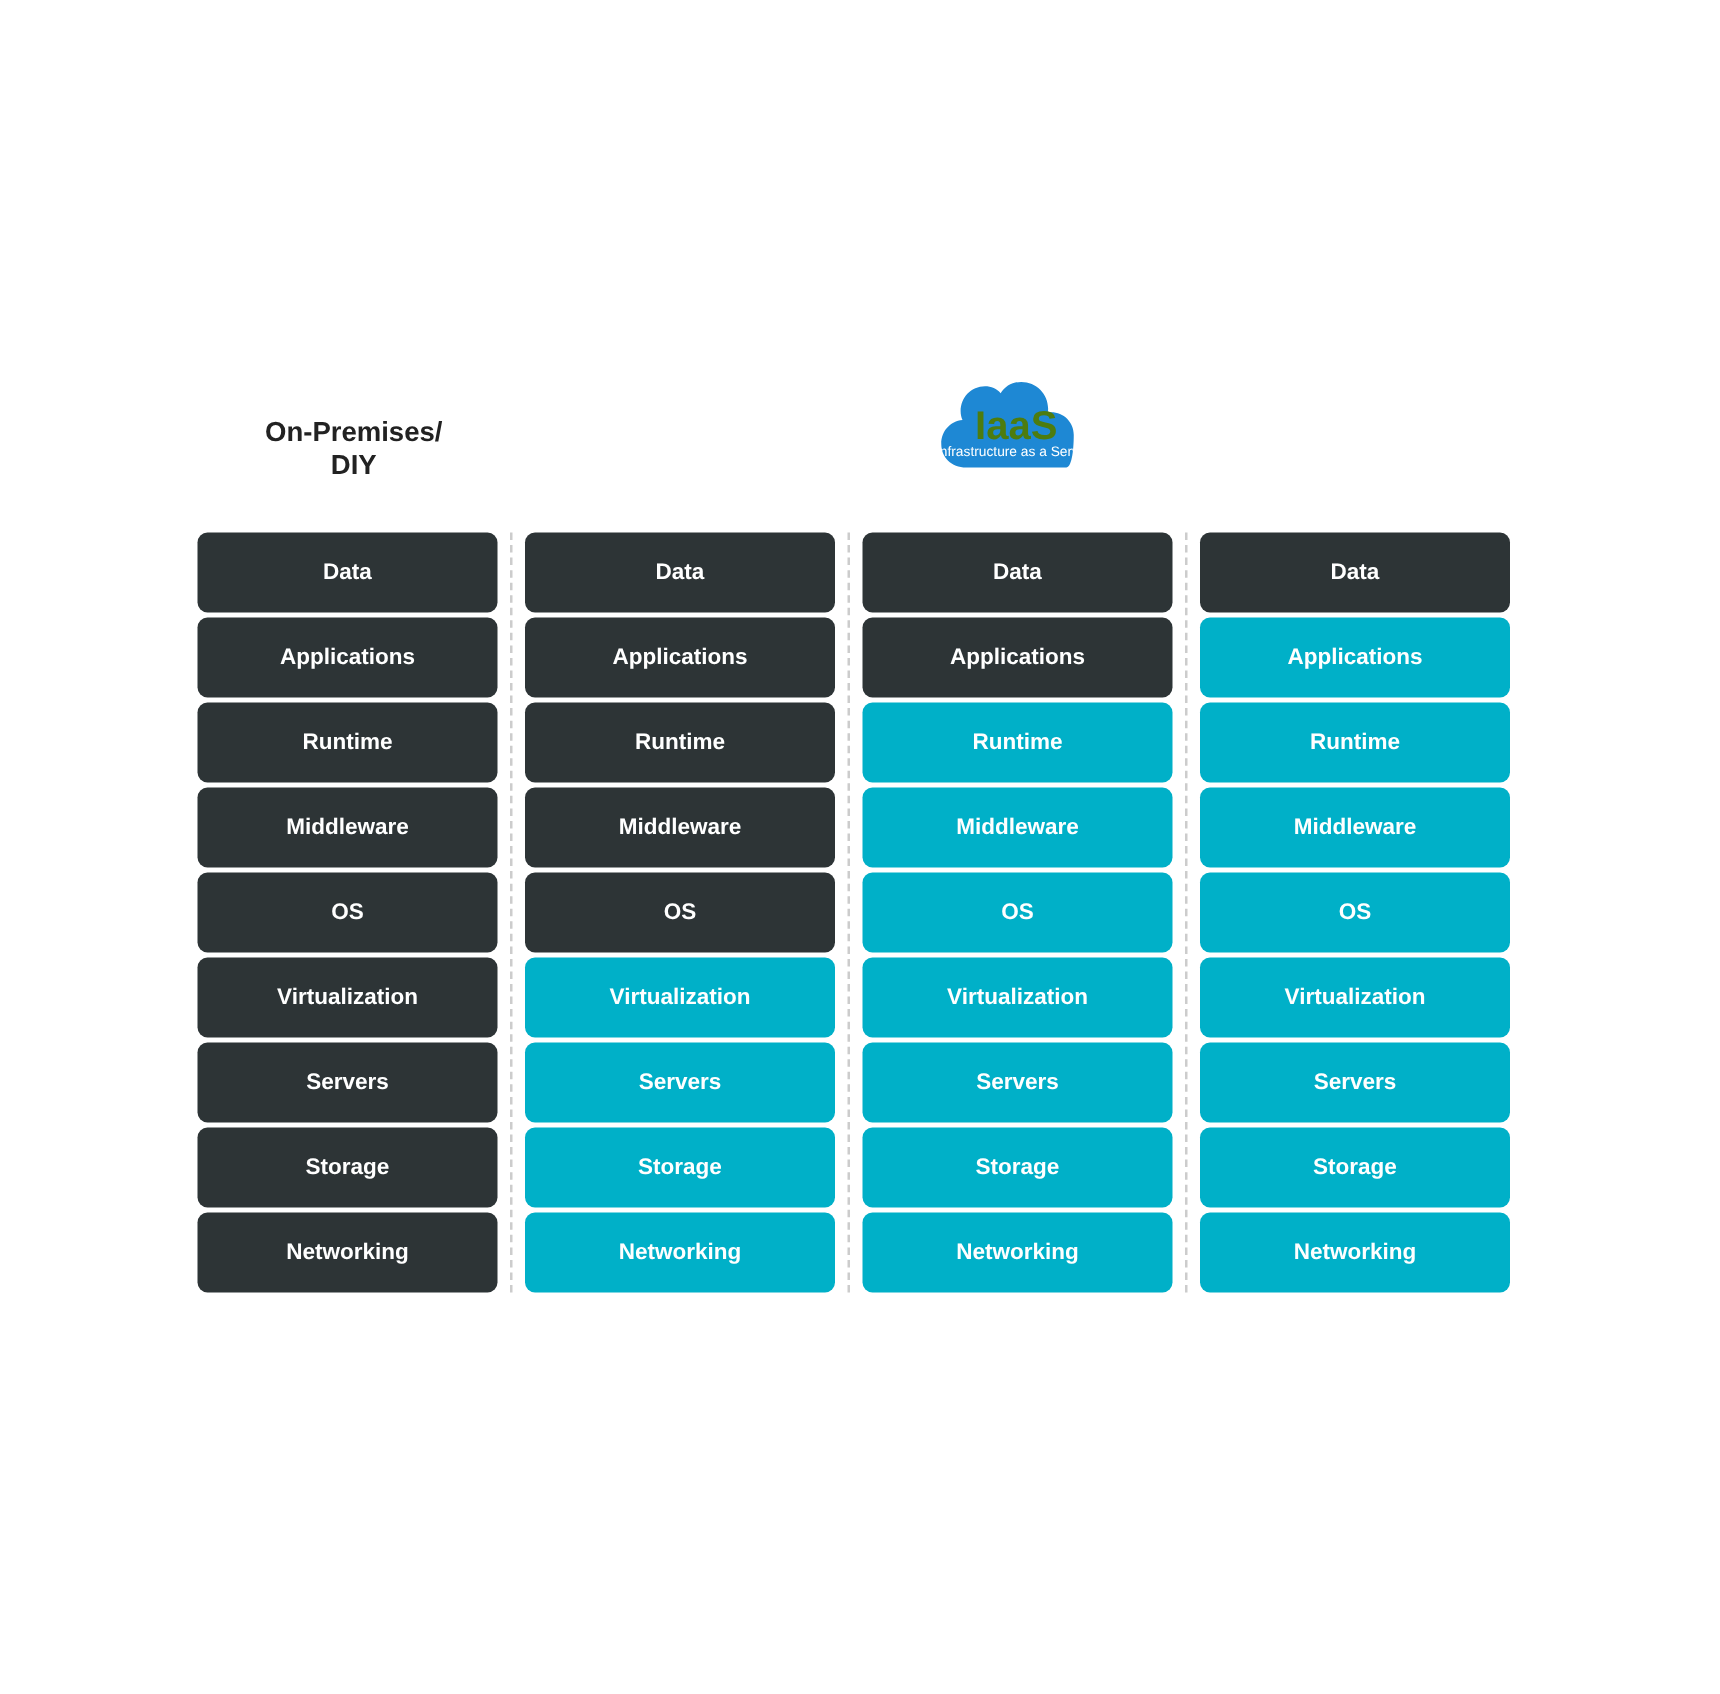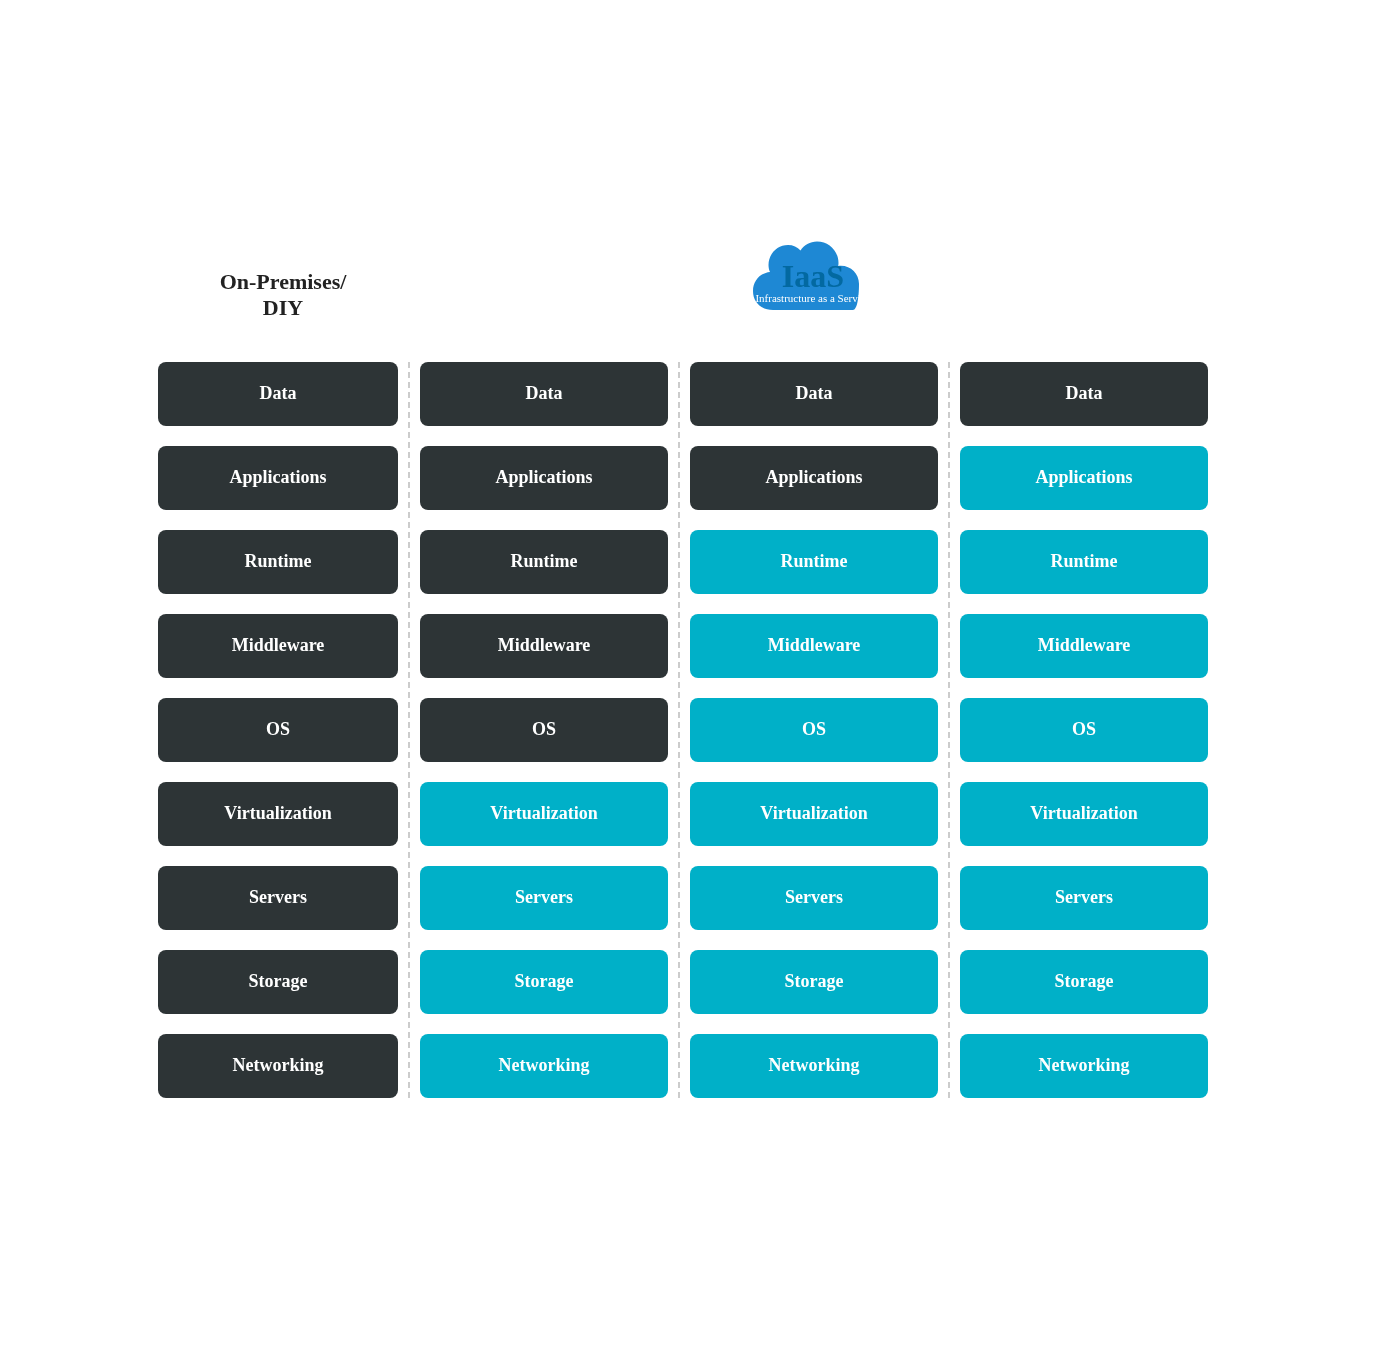--- a/index.html
+++ b/index.html
@@ -11,21 +11,20 @@
       align-items: center;
       min-height: 1355px;
       width: 1376px;
     }
     .diagram {
       display: flex;
       flex-direction: column;
       align-items: center;
       width: 1100px;
       padding: 40px 20px 60px;
-      font-family: Liberation Serif, serif;
     }
     .header-row {
       display: flex;
       width: 100%;
       align-items: flex-end;
       margin-bottom: 30px;
     }
     .col-header {
       display: flex;
       flex-direction: column;
@@ -70,40 +69,40 @@
       height: 100%;
     }
     .cloud-text {
       position: relative;
       z-index: 1;
       text-align: center;
     }
     .cloud-title {
       font-size: 32px;
       font-weight: 900;
-      color: #0369a1;
+      color: #4d7c0f;
       line-height: 1;
     }
     .cloud-subtitle {
       font-size: 11px;
       color: #fff;
       font-weight: 400;
       line-height: 1.2;
       text-align: center;
     }
     
     .grid-rows {
       display: flex;
       width: 100%;
       gap: 0;
     }
     .grid-col {
       display: flex;
       flex-direction: column;
-      gap: 20px;
+      gap: 4px;
     }
     .grid-col-on-prem {
       width: 250px;
       flex-shrink: 0;
       padding-right: 10px;
     }
     .grid-col-cloud {
       flex: 1;
       padding: 0 10px;
       border-left: 2px dashed #ccc;

